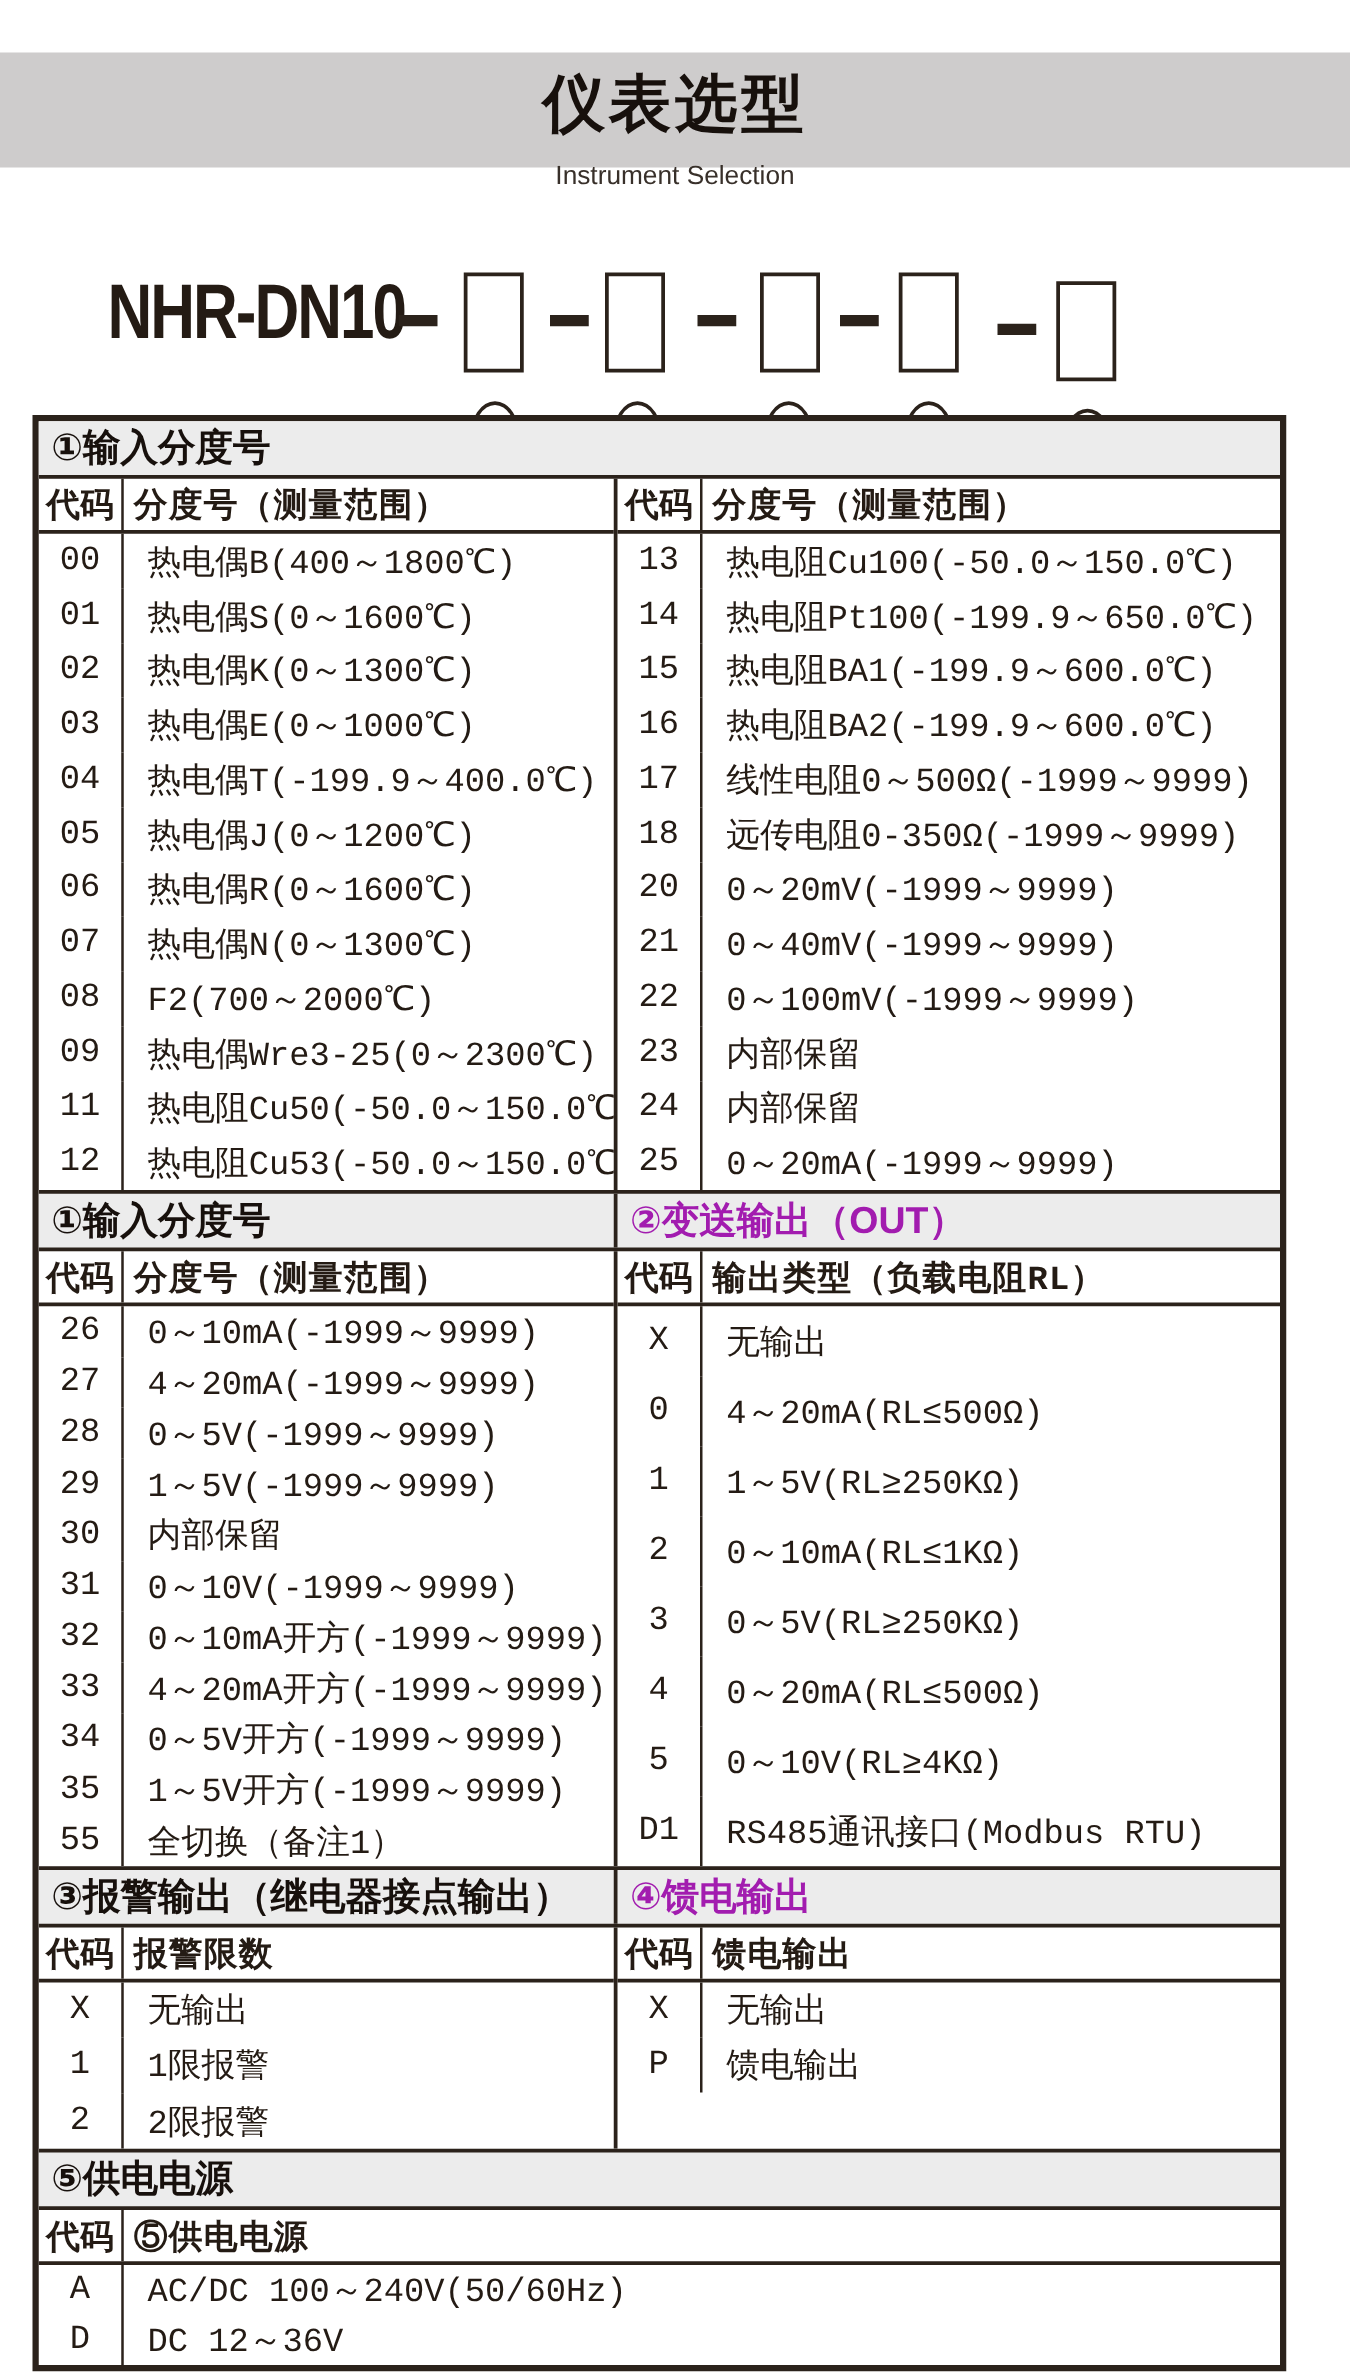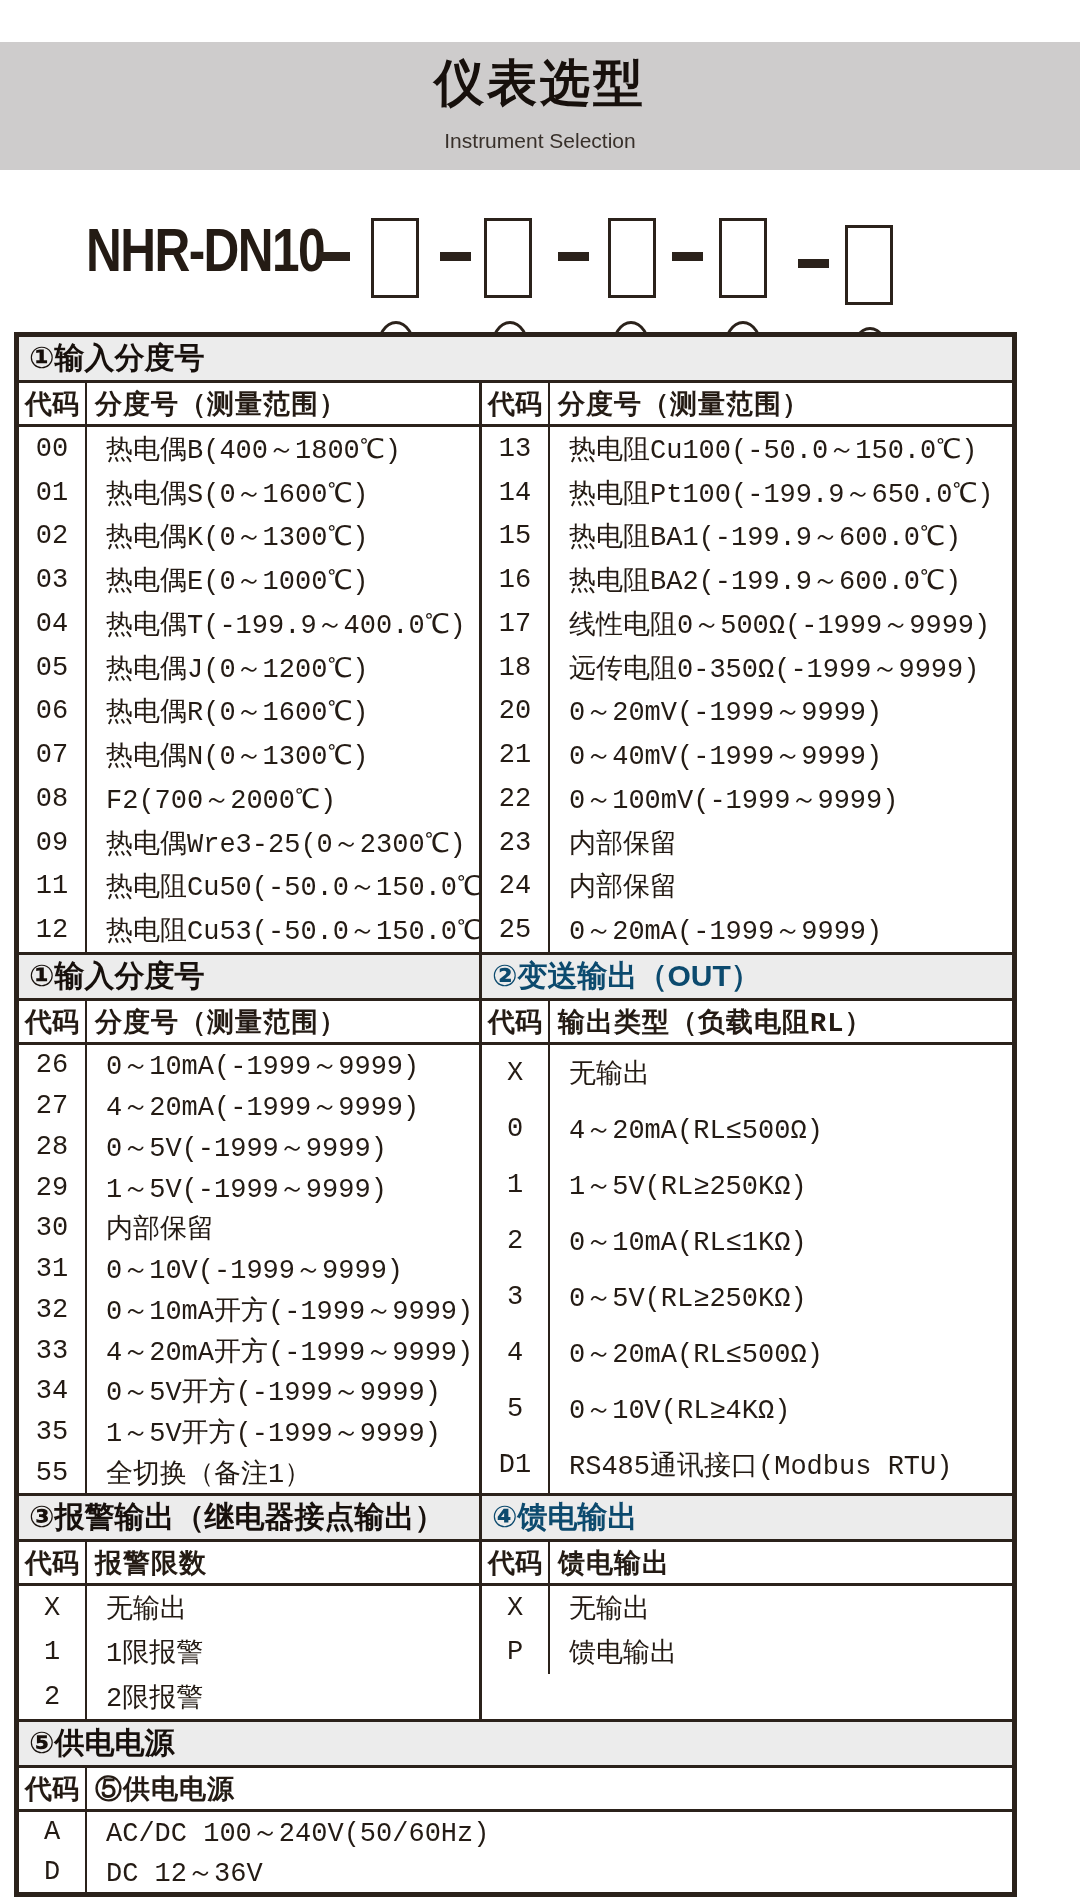--- a/index.html
+++ b/index.html
@@ -1,46 +1,46 @@
 <!DOCTYPE html>
 <html><head>
 <meta charset="utf-8">
 <style>
   html,body{margin:0;padding:0;background:#ffffff;}
   .page{position:relative;width:1080px;height:1901px;background:#ffffff;overflow:hidden;
         font-family:"Liberation Sans","DejaVu Sans",sans-serif;color:#241b14;}
 
   
-  .title-banner{position:absolute;left:0;top:42px;width:1080px;height:128px;background:#cecccc;text-align:center;}
+  .title-banner{position:absolute;left:0;top:42px;width:1080px;height:92px;background:#cecccc;text-align:center;}
   .title-zh{margin-top:14px;font-size:50px;font-weight:bold;letter-spacing:3px;color:#17100c;line-height:1.1;}
   .title-en{margin-top:18px;font-size:21px;color:#38302a;letter-spacing:0px;}
 
   
   .model-label{position:absolute;left:86px;top:214px;font-size:62px;font-weight:bold;color:#241b14;
                transform:scaleX(0.80);transform-origin:left top;letter-spacing:-2px;white-space:nowrap;}
   .dash{position:absolute;width:31px;height:9px;background:#2b221b;}
   .slot-box{position:absolute;width:48px;height:80px;border:3px solid #2b221b;background:#fff;box-sizing:border-box;}
   .circ{position:absolute;width:44px;height:60px;border:3px solid #2b221b;border-radius:50%;box-sizing:border-box;
         display:flex;align-items:center;justify-content:center;font-size:40px;color:#241b14;
         font-family:"Liberation Sans",sans-serif;transform:scaleX(.92);}
 
   
-  .big-table{position:absolute;left:14px;top:332px;width:1003px;height:1565px;border:5px solid #2b221b;
+  .big-table{position:absolute;left:26px;top:332px;width:1003px;height:1565px;border:5px solid #2b221b;
              box-sizing:border-box;display:flex;flex-direction:column;background:#fff;
              font-family:"Liberation Mono","DejaVu Sans Mono",monospace;}
   .banner{background:#ececec;border-bottom:3px solid #2b221b;height:46px;box-sizing:border-box;
           display:flex;align-items:center;padding-left:10px;font-size:30px;font-weight:bold;color:#17100c;
           font-family:"Liberation Sans","DejaVu Sans",sans-serif;}
   .banner.mid{border-top:3px solid #2b221b;height:49px;}
   .split-banner{display:flex;border-top:3px solid #2b221b;border-bottom:3px solid #2b221b;height:49px;
                 box-sizing:border-box;background:#ececec;}
   .split-banner .b-left{width:463px;border-right:3px solid #2b221b;box-sizing:border-box;
           display:flex;align-items:center;padding-left:10px;font-size:30px;font-weight:bold;color:#17100c;
           font-family:"Liberation Sans","DejaVu Sans",sans-serif;}
-  .split-banner .b-right{flex:1;display:flex;align-items:center;padding-left:10px;font-size:30px;font-weight:bold;color:#0c4a6e;
+  .split-banner .b-right{flex:1;display:flex;align-items:center;padding-left:10px;font-size:30px;font-weight:bold;color:#a21caf;
           font-family:"Liberation Sans","DejaVu Sans",sans-serif;}
 
   .split{display:flex;}
   .panel-l{width:463px;border-right:3px solid #2b221b;box-sizing:border-box;display:flex;flex-direction:column;}
   .panel-r{flex:1;display:flex;flex-direction:column;}
   .panel-full{flex:1;display:flex;flex-direction:column;}
 
   .hdr{display:flex;border-bottom:3px solid #2b221b;height:44px;box-sizing:border-box;font-weight:bold;font-size:27px;}
   .code-h{width:68px;border-right:2px solid #2b221b;box-sizing:border-box;display:flex;align-items:center;justify-content:center;}
   .desc-h{flex:1;display:flex;align-items:center;padding-left:8px;letter-spacing:1px;}

